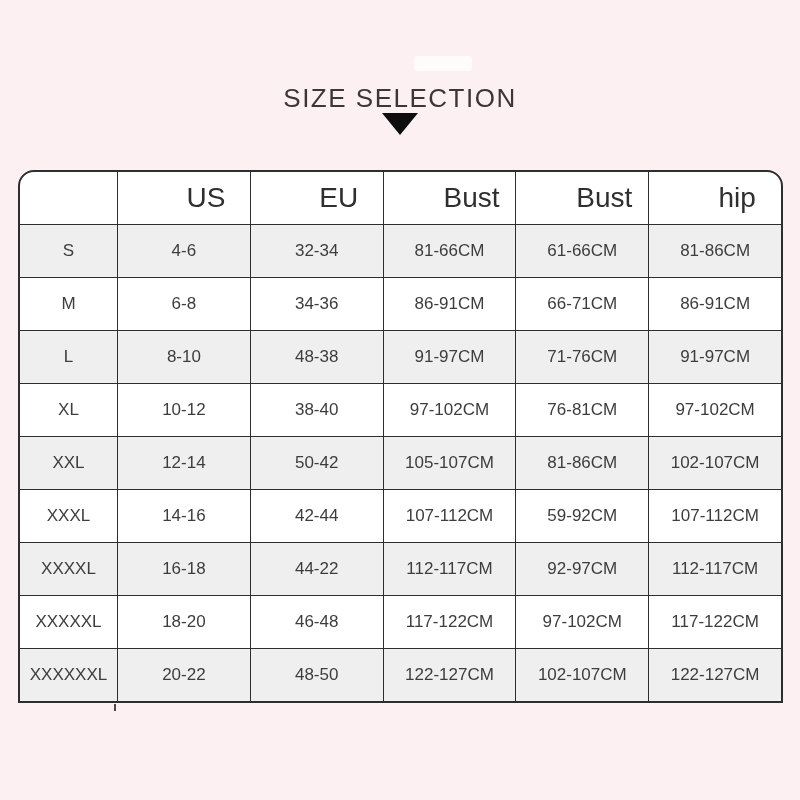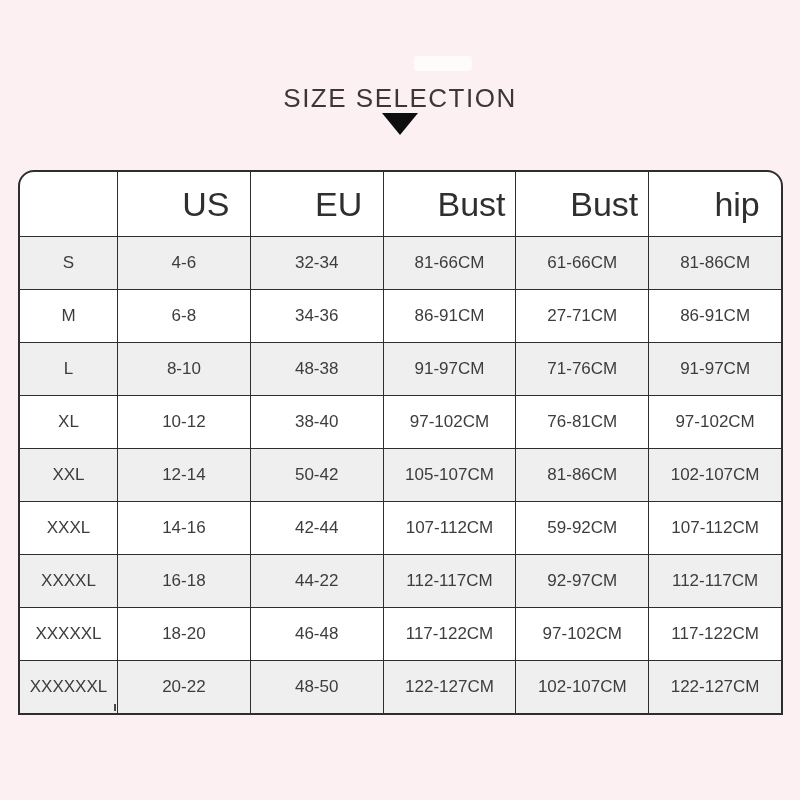--- a/index.html
+++ b/index.html
@@ -63,22 +63,22 @@
     align-items: center;
     justify-content: center;
     height: 53px;
     font-size: 17px;
     border-top: 1.5px solid var(--border);
     border-left: 1.5px solid var(--border);
     white-space: nowrap;
   }
   .c.first-col { border-left: none; }
   .c.h {
-    height: 64px;
-    font-size: 34px;
+    height: 52px;
+    font-size: 28px;
     border-top: none;
     color: #2f2f2f;
     padding-left: 44px;
   }
   .row.shade > .c { background: var(--row-alt-bg); }
 
   .bottom-tick {
     position: absolute;
     left: 114px; top: 704px;
     width: 2px; height: 7px;
@@ -114,21 +114,21 @@
       <div class="c">81-66CM</div>
       <div class="c">61-66CM</div>
       <div class="c">81-86CM</div>
     </div>
 
     <div class="row">
       <div class="c first-col">M</div>
       <div class="c">6-8</div>
       <div class="c">34-36</div>
       <div class="c">86-91CM</div>
-      <div class="c">27-71CM</div>
+      <div class="c">66-71CM</div>
       <div class="c">86-91CM</div>
     </div>
 
     <div class="row shade">
       <div class="c first-col">L</div>
       <div class="c">8-10</div>
       <div class="c">48-38</div>
       <div class="c">91-97CM</div>
       <div class="c">71-76CM</div>
       <div class="c">91-97CM</div>

